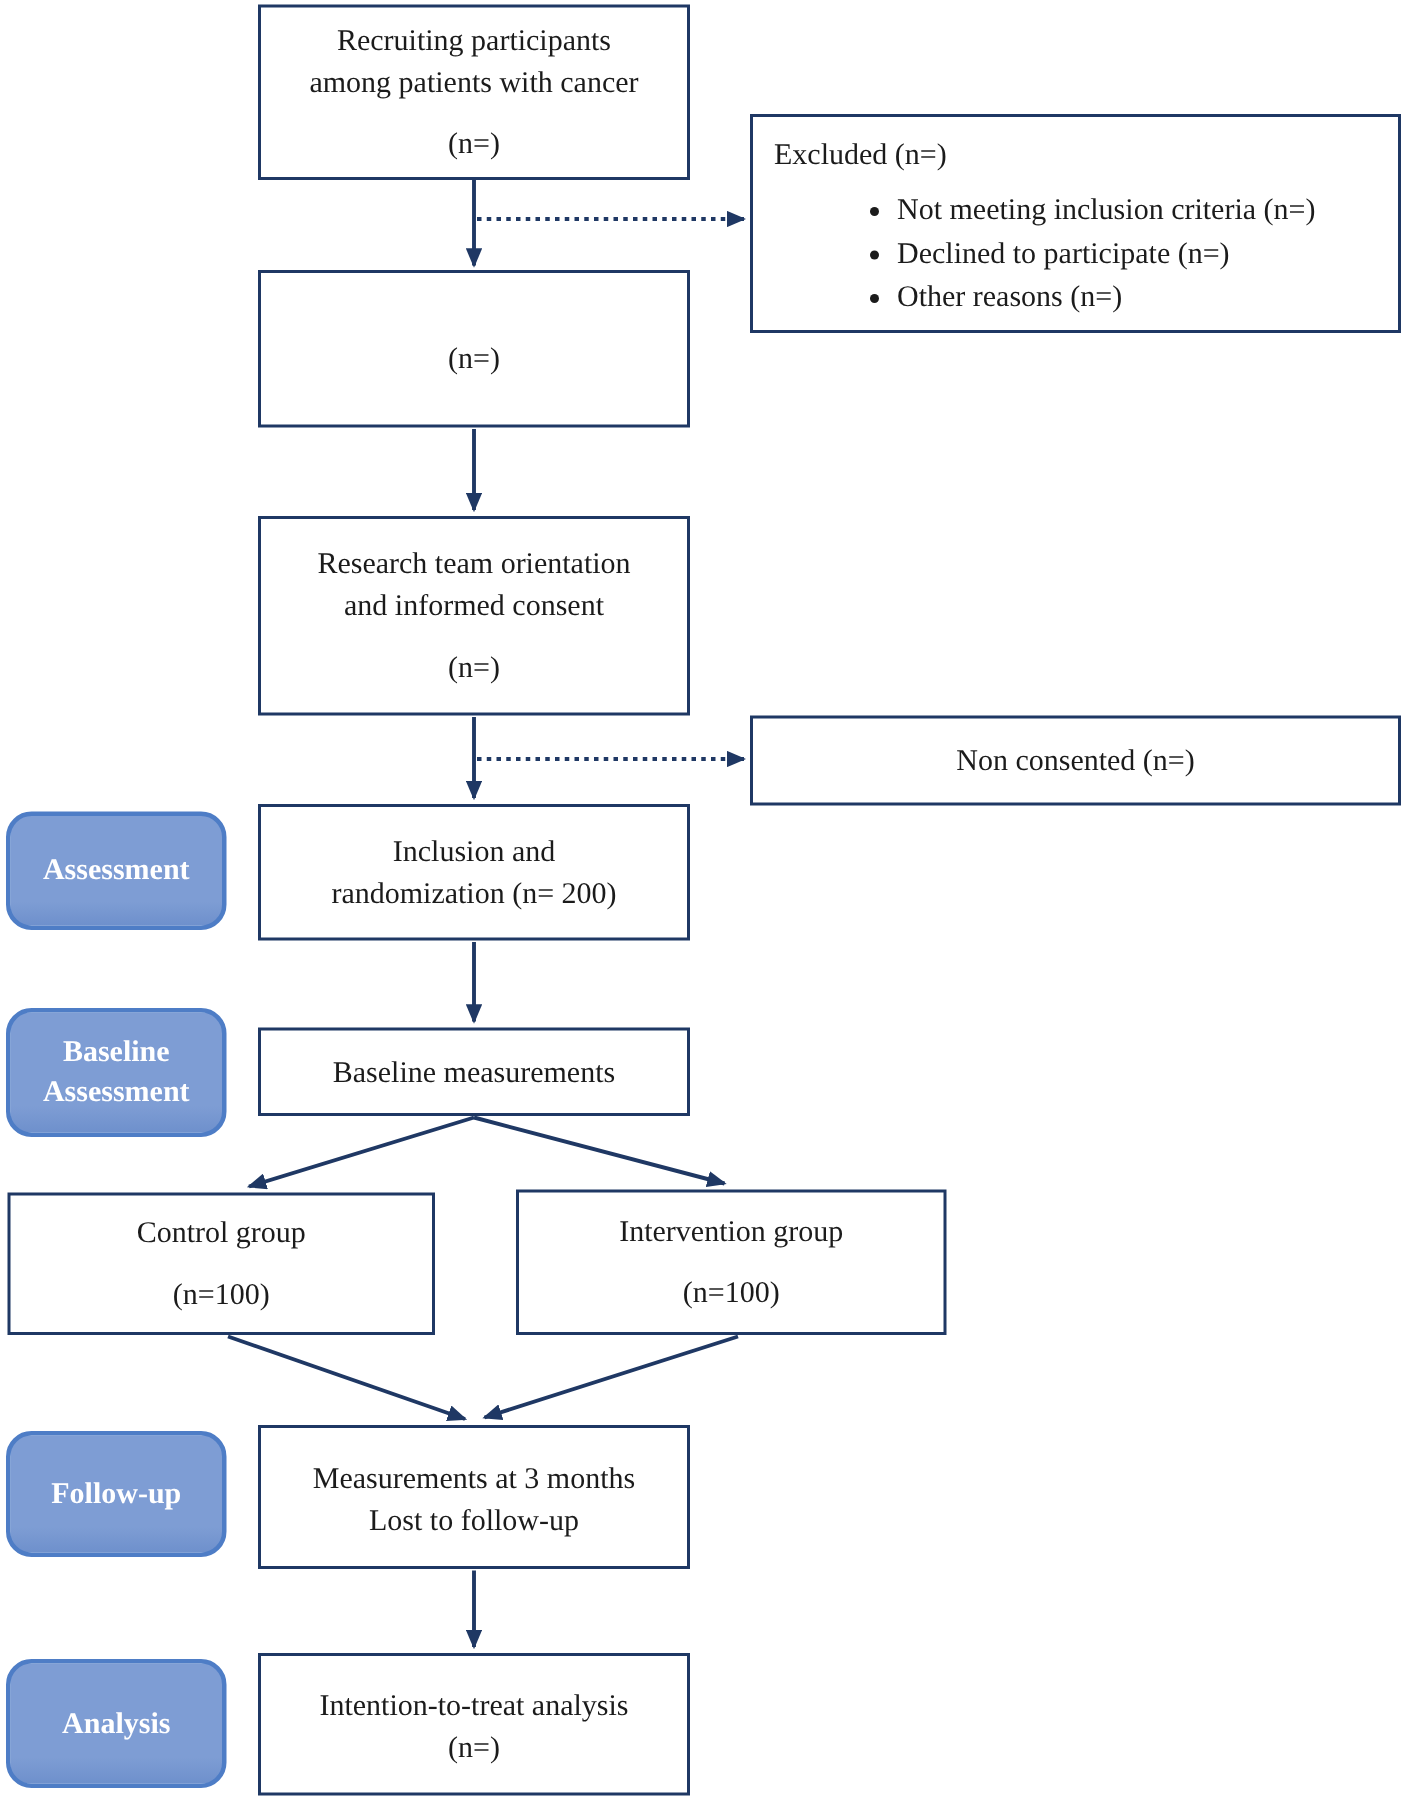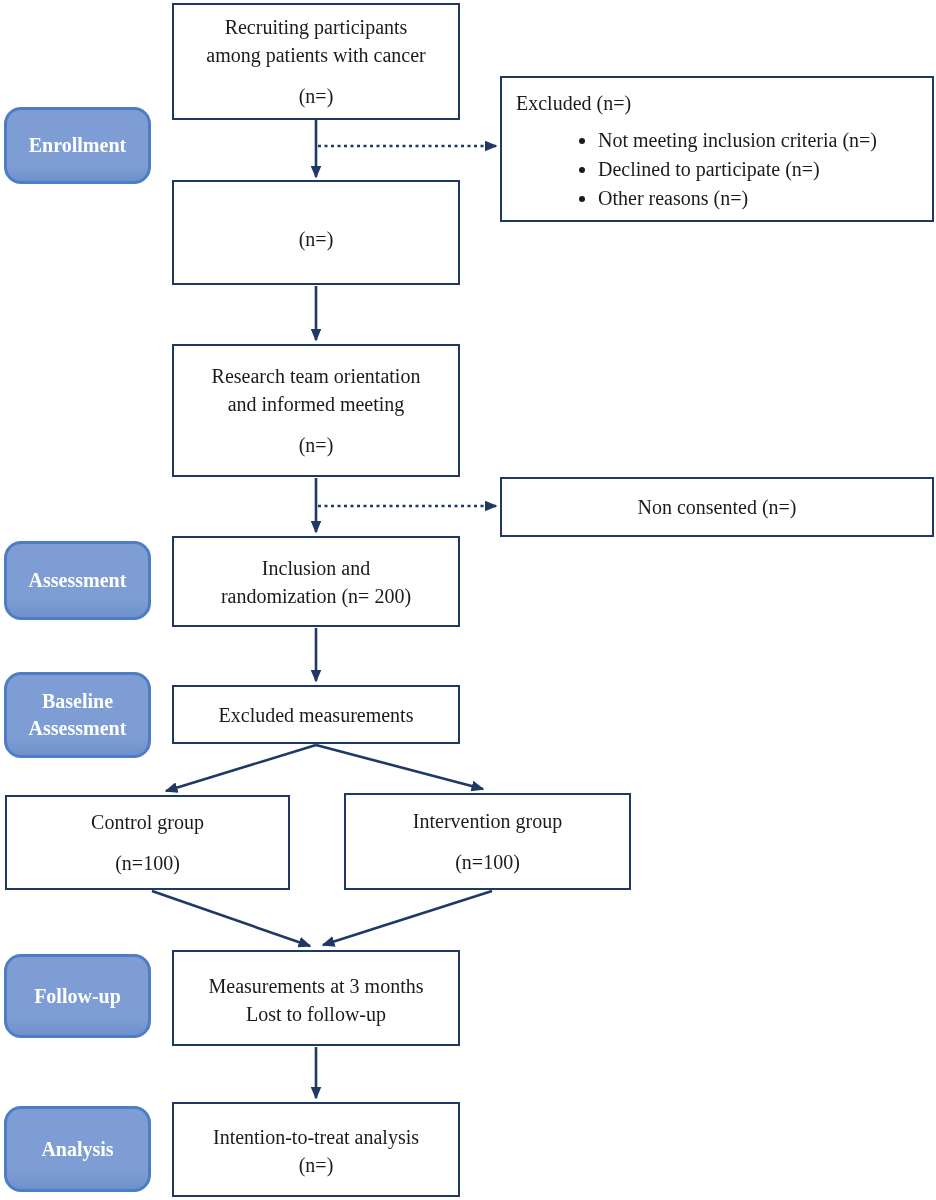--- a/index.html
+++ b/index.html
@@ -58,23 +58,20 @@
     <line class="arrow" x1="316" y1="478" x2="316" y2="532" marker-end="url(#ah)"></line>
     <line class="arrow dot" x1="318" y1="506" x2="496" y2="506" marker-end="url(#ah)"></line>
     <line class="arrow" x1="316" y1="628" x2="316" y2="681" marker-end="url(#ah)"></line>
     <line class="arrow" x1="316" y1="745" x2="166" y2="791" marker-end="url(#ah)"></line>
     <line class="arrow" x1="316" y1="745" x2="483" y2="789" marker-end="url(#ah)"></line>
     <line class="arrow" x1="152" y1="891" x2="310" y2="946" marker-end="url(#ah)"></line>
     <line class="arrow" x1="492" y1="891" x2="323" y2="945" marker-end="url(#ah)"></line>
     <line class="arrow" x1="316" y1="1047" x2="316" y2="1098" marker-end="url(#ah)"></line>
   </svg>
 
-  <div class="badge" style="top:107px;height:77px">
-    <span>Enrollment</span>
-  </div>
   <div class="badge" style="top:541px;height:79px">
     <span>Assessment</span>
   </div>
   <div class="badge" style="top:672px;height:86px">
     <span>Baseline Assessment</span>
   </div>
   <div class="badge" style="top:954px;height:84px">
     <span>Follow-up</span>
   </div>
   <div class="badge" style="top:1106px;height:86px">
@@ -86,31 +83,31 @@
 among patients with cancer</div>
     <div class="n">(n=)</div>
   </div>
 
   <div class="box main" style="top:180px;height:105px">
     <div class="n">(n=)</div>
   </div>
 
   <div class="box main" style="top:344px;height:133px">
     <div class="t">Research team orientation
-and informed meeting</div>
+and informed consent</div>
     <div class="n">(n=)</div>
   </div>
 
   <div class="box main" style="top:536px;height:91px">
     <div class="t">Inclusion and
 randomization (n= 200)</div>
   </div>
 
   <div class="box main" style="top:685px;height:59px">
-    <div class="t">Excluded measurements</div>
+    <div class="t">Baseline measurements</div>
   </div>
 
   <div class="box main topalign" style="top:950px;height:96px">
     <div class="t">Measurements at 3 months
 Lost to follow-up</div>
   </div>
 
   <div class="box main topalign" style="top:1102px;height:95px">
     <div class="t">Intention-to-treat analysis
 (n=)</div>

